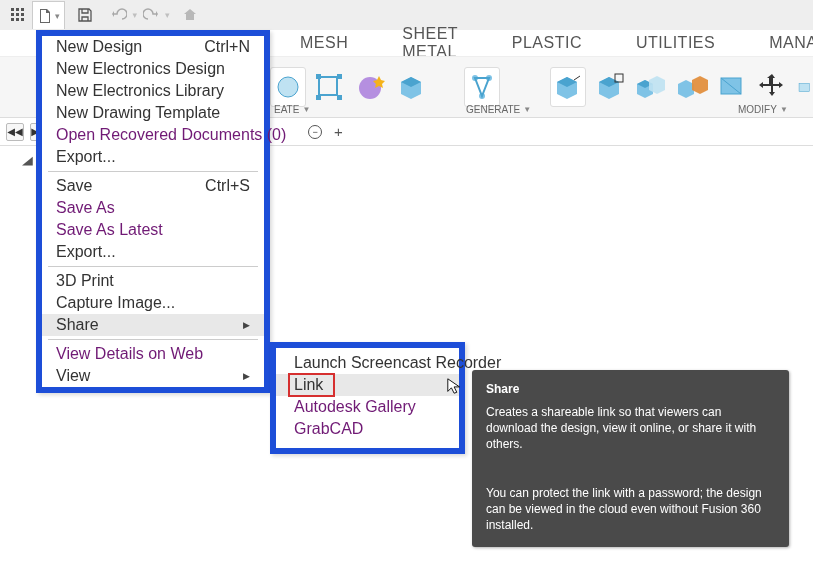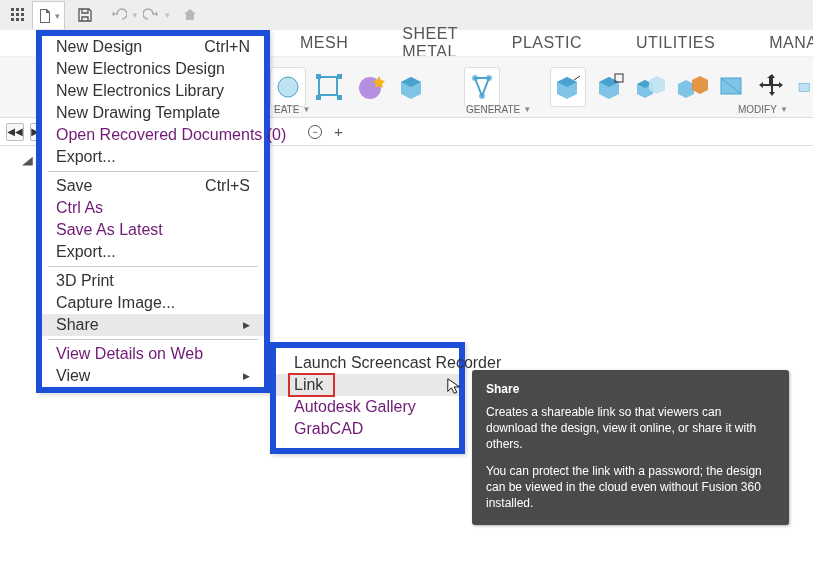--- a/index.html
+++ b/index.html
@@ -43,22 +43,22 @@
 .menu2 { left:270px; top:342px; width:195px; padding:4px 0 8px;}
 .menu2 .row { height:22px; padding:0 18px; }
 .menu2 .row.hlbox { background:#e8e8e8; }
 .menu2 .row.hlbox .boxed { border:2px solid #d62f2f; padding:1px 10px 1px 4px; margin-left:-6px; background:#e8e8e8;}
 
 .cursor { position:absolute; left:446px; top:377px; pointer-events:none; }
 .cursor svg{ width:18px; height:18px; }
 
 .tooltip { position:absolute; left:472px; top:370px; width:317px; background:#4a4a4a; color:#fff; font-size:12px; border-radius:3px; padding:12px 14px 14px; box-shadow:1px 1px 3px rgba(0,0,0,.3);}
 .tooltip .tt-title { font-weight:bold; margin-bottom:8px; }
-.tooltip p { margin-bottom:10px; line-height:1.35; }
-.tooltip p:last-child{margin-bottom:0;}
+.tooltip p { margin-bottom:0; line-height:1.35; }
+.tooltip p:last-child{margin-bottom:0;margin-top:32px;}
 </style>
 </head>
 <body>
 
 <div class="titlebar">
   <div class="tb-btn">
     <svg viewBox="0 0 16 16">
         <g fill="#555">
           <rect x="1" y="1" width="3" height="3"></rect>
           <rect x="6" y="1" width="3" height="3"></rect>
@@ -241,21 +241,21 @@
     </div>
   <div class="row">
       <span>Export...</span>
     </div>
   <div class="sep"></div>
   <div class="row">
       <span>Save</span>
       <span>Ctrl+S</span>
     </div>
   <div class="row dim">
-      <span>Ctrl As</span>
+      <span>Save As</span>
     </div>
   <div class="row dim">
       <span>Save As Latest</span>
     </div>
   <div class="row">
       <span>Export...</span>
     </div>
   <div class="sep"></div>
   <div class="row">
       <span>3D Print</span>

